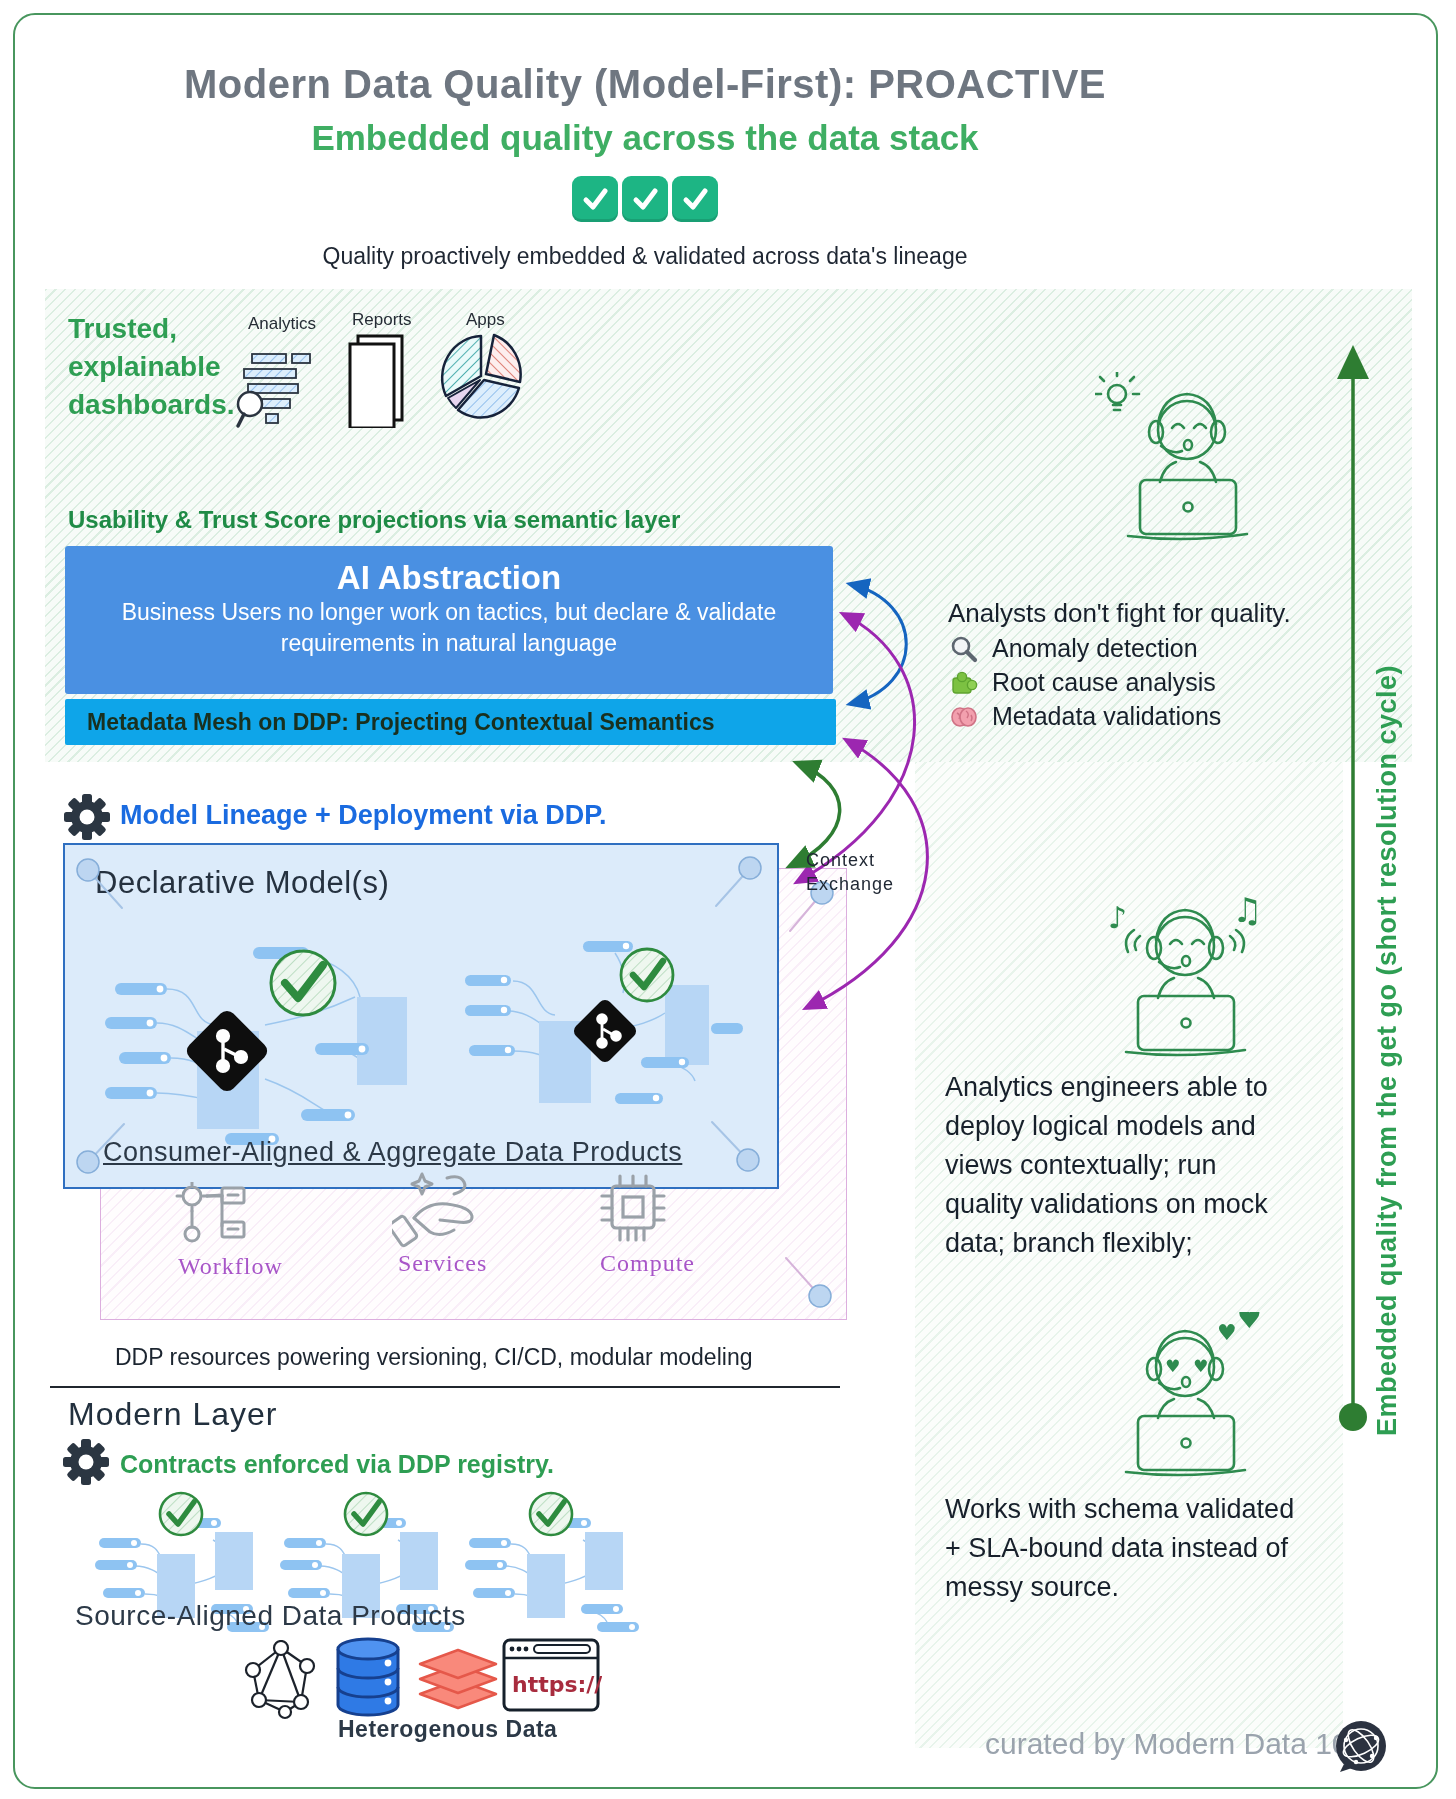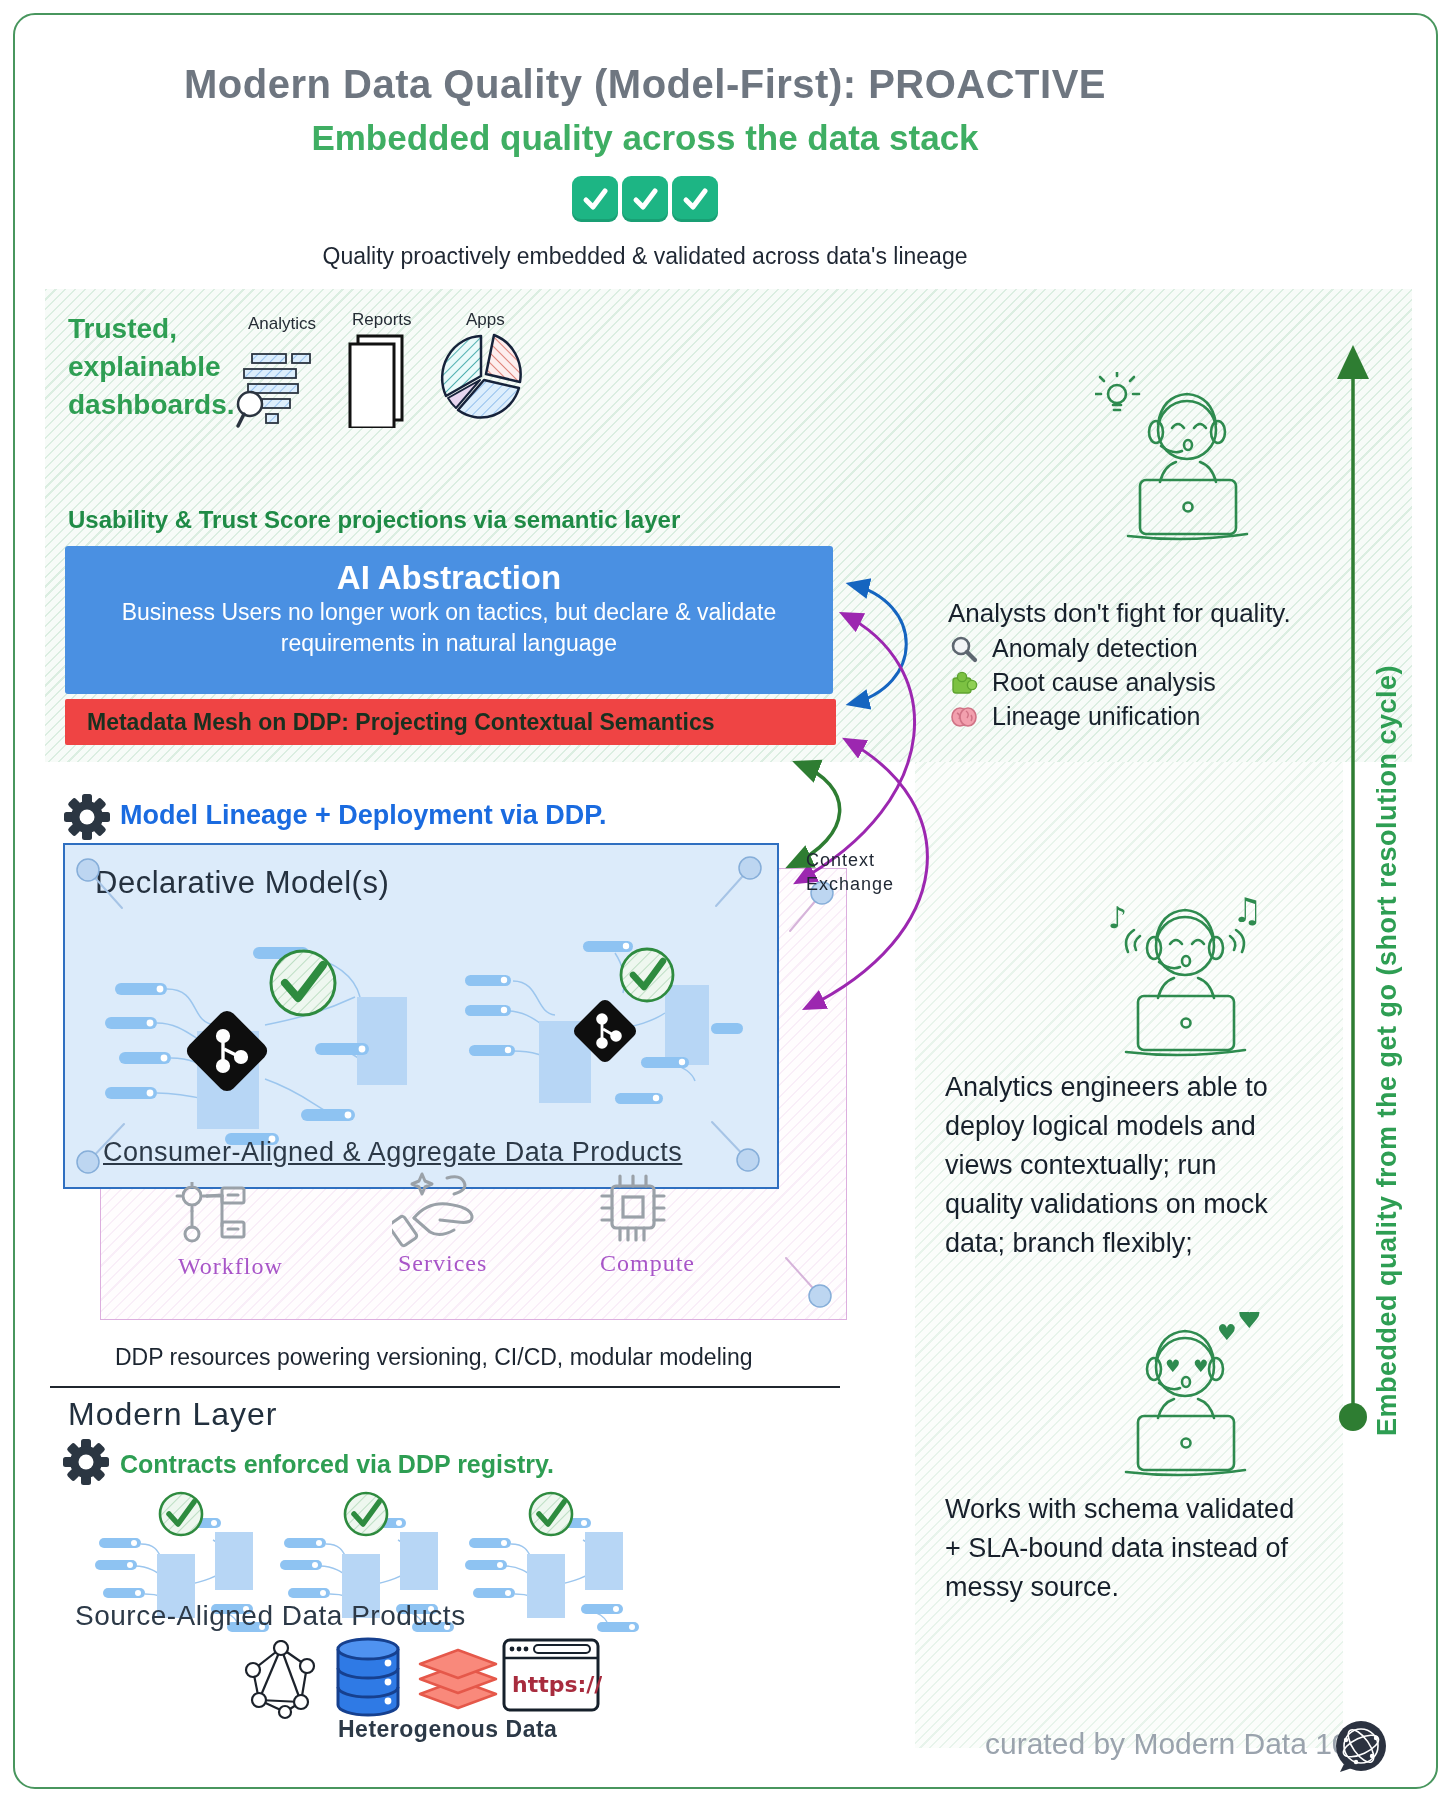--- a/index.html
+++ b/index.html
@@ -17,21 +17,21 @@
   .subtitle{font-size:35px;font-weight:600;color:#3fae63;}
   .tagline{font-size:23px;font-weight:500;color:#1f2733;}
   .checks{display:flex;justify-content:center;gap:4px;}
   .checksq{width:46px;height:46px;border-radius:9px;background:#1db584;display:flex;align-items:center;justify-content:center;box-shadow:inset 0 -3px 0 rgba(0,0,0,.12);}
   .trusted{font-size:28px;font-weight:600;color:#2e9e53;line-height:38px;}
   .iconlabel{font-size:17px;color:#252c35;font-weight:500;}
   .semantic{font-size:24px;font-weight:600;color:#1f8b46;}
   .aibox{background:#4a90e2;border-radius:3px;color:#fff;text-align:center;padding-top:13px;z-index:3;}
   .aibox .t{font-size:33px;font-weight:700;margin-bottom:0;}
   .aibox .b{font-size:23px;font-weight:500;line-height:31px;padding:0 28px;}
-  .metabar{background:#ef4444;color:#19301f;font-size:23px;font-weight:700;line-height:46px;padding-left:22px;border-radius:2px;z-index:3;}
+  .metabar{background:#0ea5e9;color:#19301f;font-size:23px;font-weight:700;line-height:46px;padding-left:22px;border-radius:2px;z-index:3;}
   .modelhead{font-size:27px;font-weight:600;color:#1a6be0;}
   .declbox{background:#dcebfa;border:2.5px solid #2f6fc0;z-index:2;}
   .boxtitle{font-size:31px;color:#25313f;font-weight:500;letter-spacing:.5px;}
   .boxcaption{font-size:27px;color:#2c3947;font-weight:500;letter-spacing:.5px;}
   .pinkbox{border:1.5px solid #dcaede;z-index:1;}
   .ddplabel{font-size:24px;color:#a855c8;font-weight:500;letter-spacing:1px;font-family:Liberation Serif, serif;}
   .ddpcaption{font-size:23px;font-weight:500;color:#1c2530;}
   .divider{height:2px;background:#20262e;z-index:3;}
   .srchead{font-size:32px;color:#22303e;font-weight:500;letter-spacing:1px;}
   .contracts{font-size:25px;font-weight:700;color:#2e9e53;}
@@ -562,21 +562,21 @@
     <span>Root cause analysis</span>
   </div>
   <div class="abs rc-bullet z3" style="left:950px;top:702px;">
     <span>
       <svg width="28" height="28" viewBox="0 0 28 28">
         <ellipse cx="10" cy="14" rx="8" ry="9" fill="#f2a0ae" stroke="#d07386" stroke-width="1.6"></ellipse>
         <ellipse cx="18" cy="14" rx="8" ry="9" fill="#f2a0ae" stroke="#d07386" stroke-width="1.6"></ellipse>
         <path d="M7 10 q 4 2 2 6 M 16 8 q 4 3 1 7 M 21 12 q 2 3 0 6" stroke="#d07386" stroke-width="1.4" fill="none"></path>
       </svg>
     </span>
-    <span>Lineage unification</span>
+    <span>Metadata validations</span>
   </div>
 
   <div class="abs z3" style="left:1100px;top:888px;">
     <svg width="170" height="180" viewBox="0 0 170 180">
       <g stroke="#2e8b4f" stroke-width="2.6" fill="none" stroke-linecap="round">
         <circle cx="85" cy="58" r="29"></circle>
         <path d="M56 52 Q60 24 85 22 Q110 24 114 52"></path>
         <ellipse cx="54" cy="60" rx="7" ry="11"></ellipse>
           <ellipse cx="116" cy="60" rx="7" ry="11"></ellipse>
         <path d="M70 56 q 6 -8 12 0"></path>

